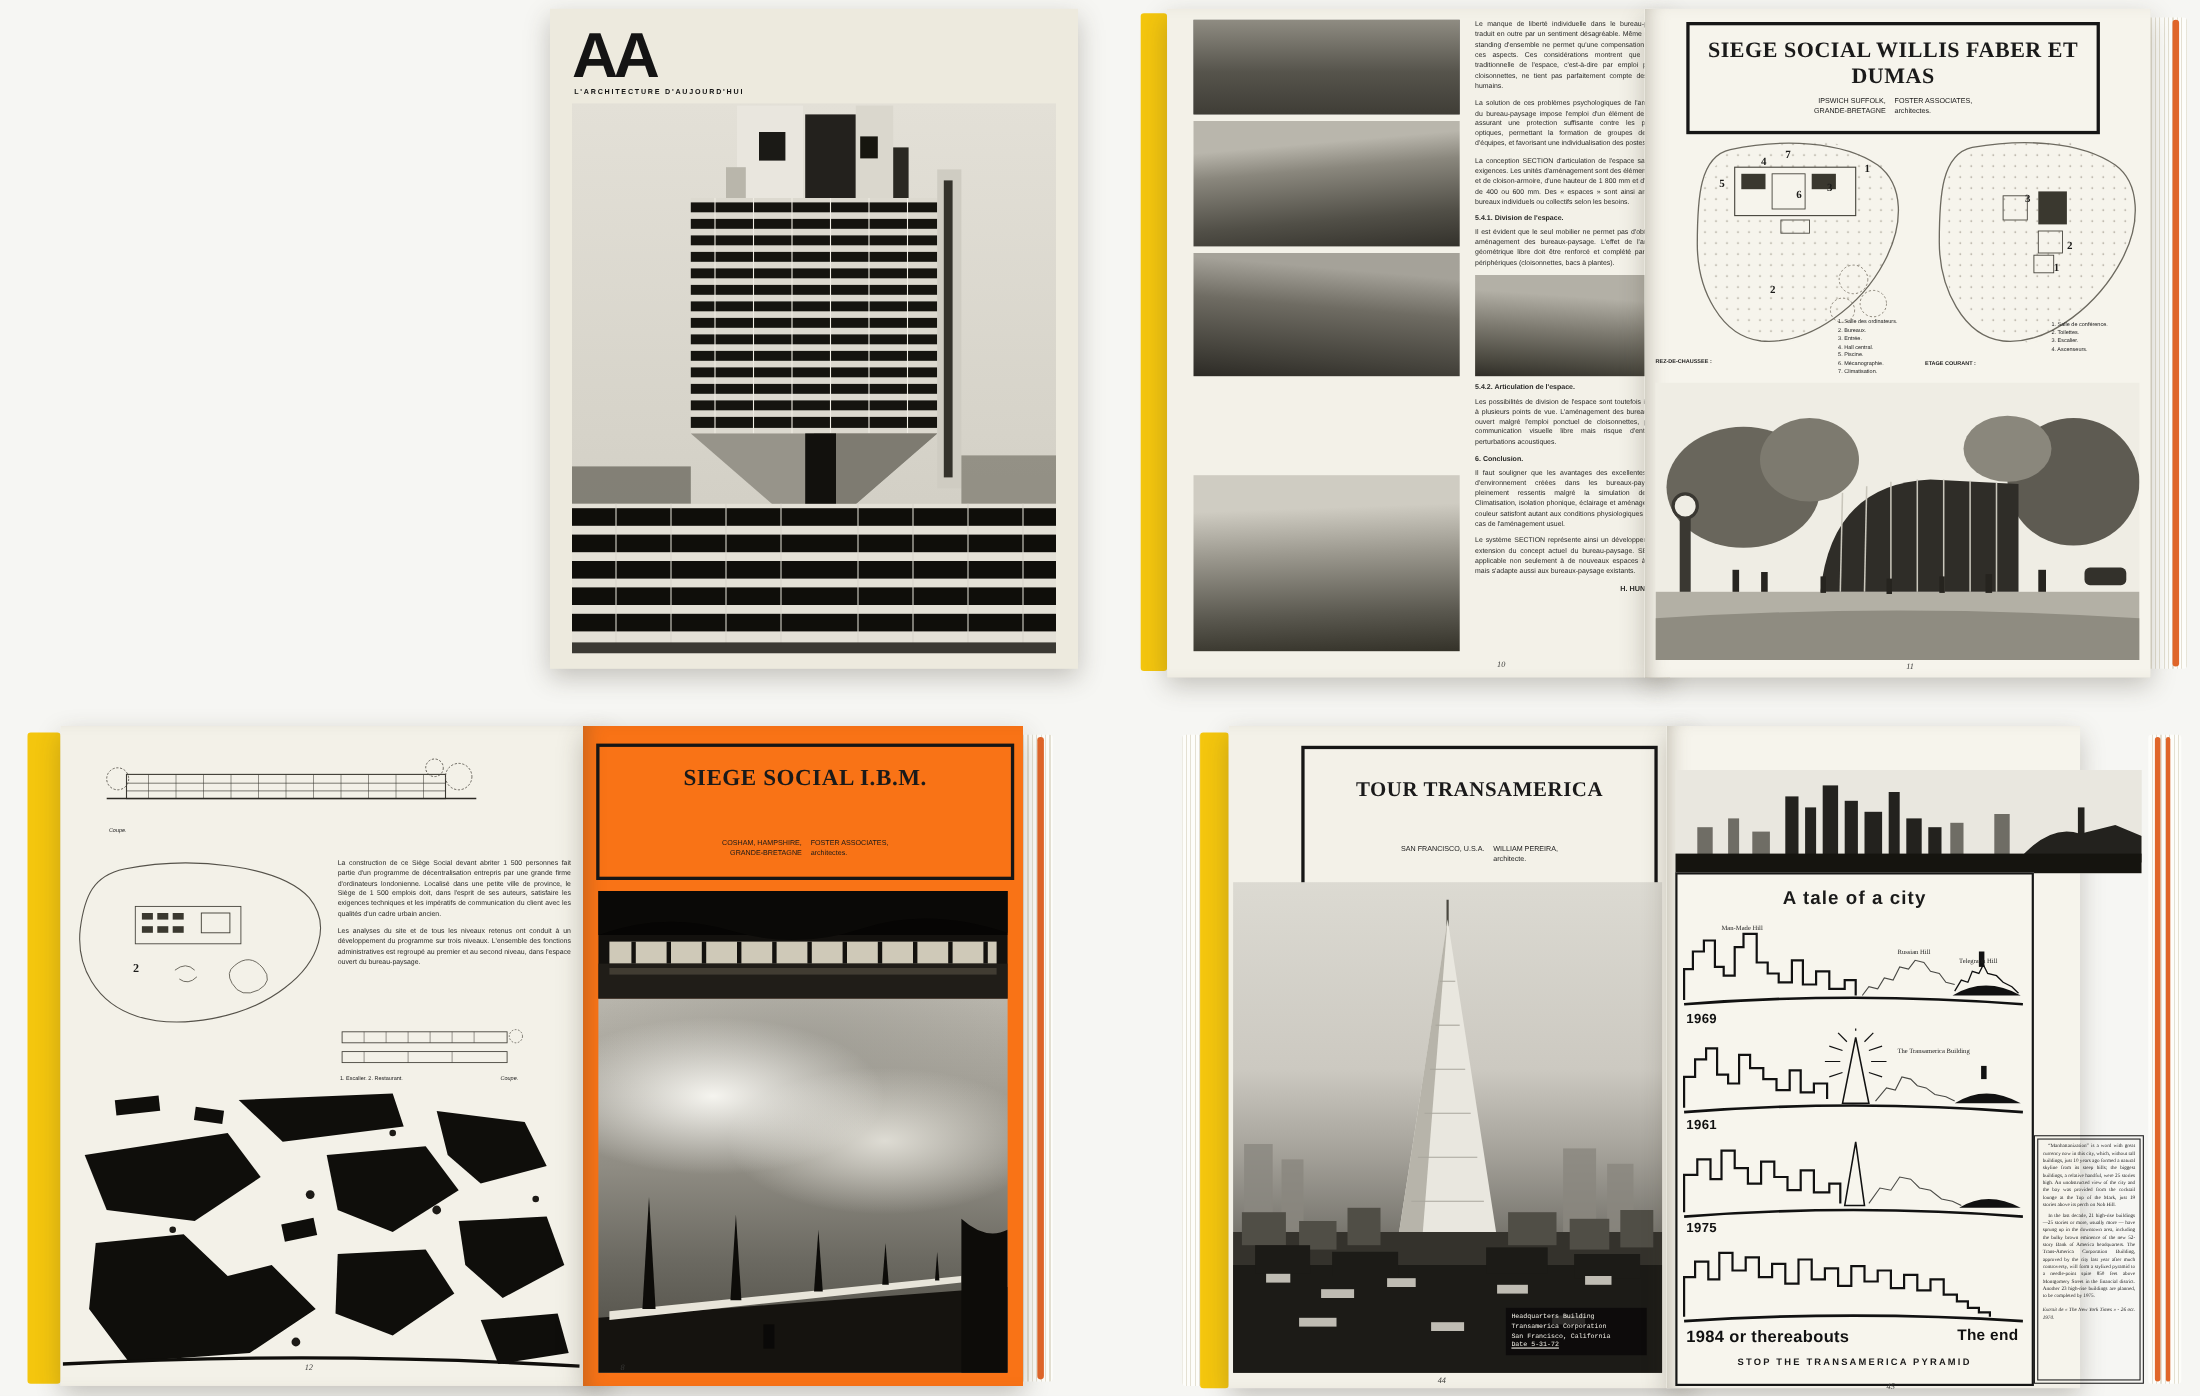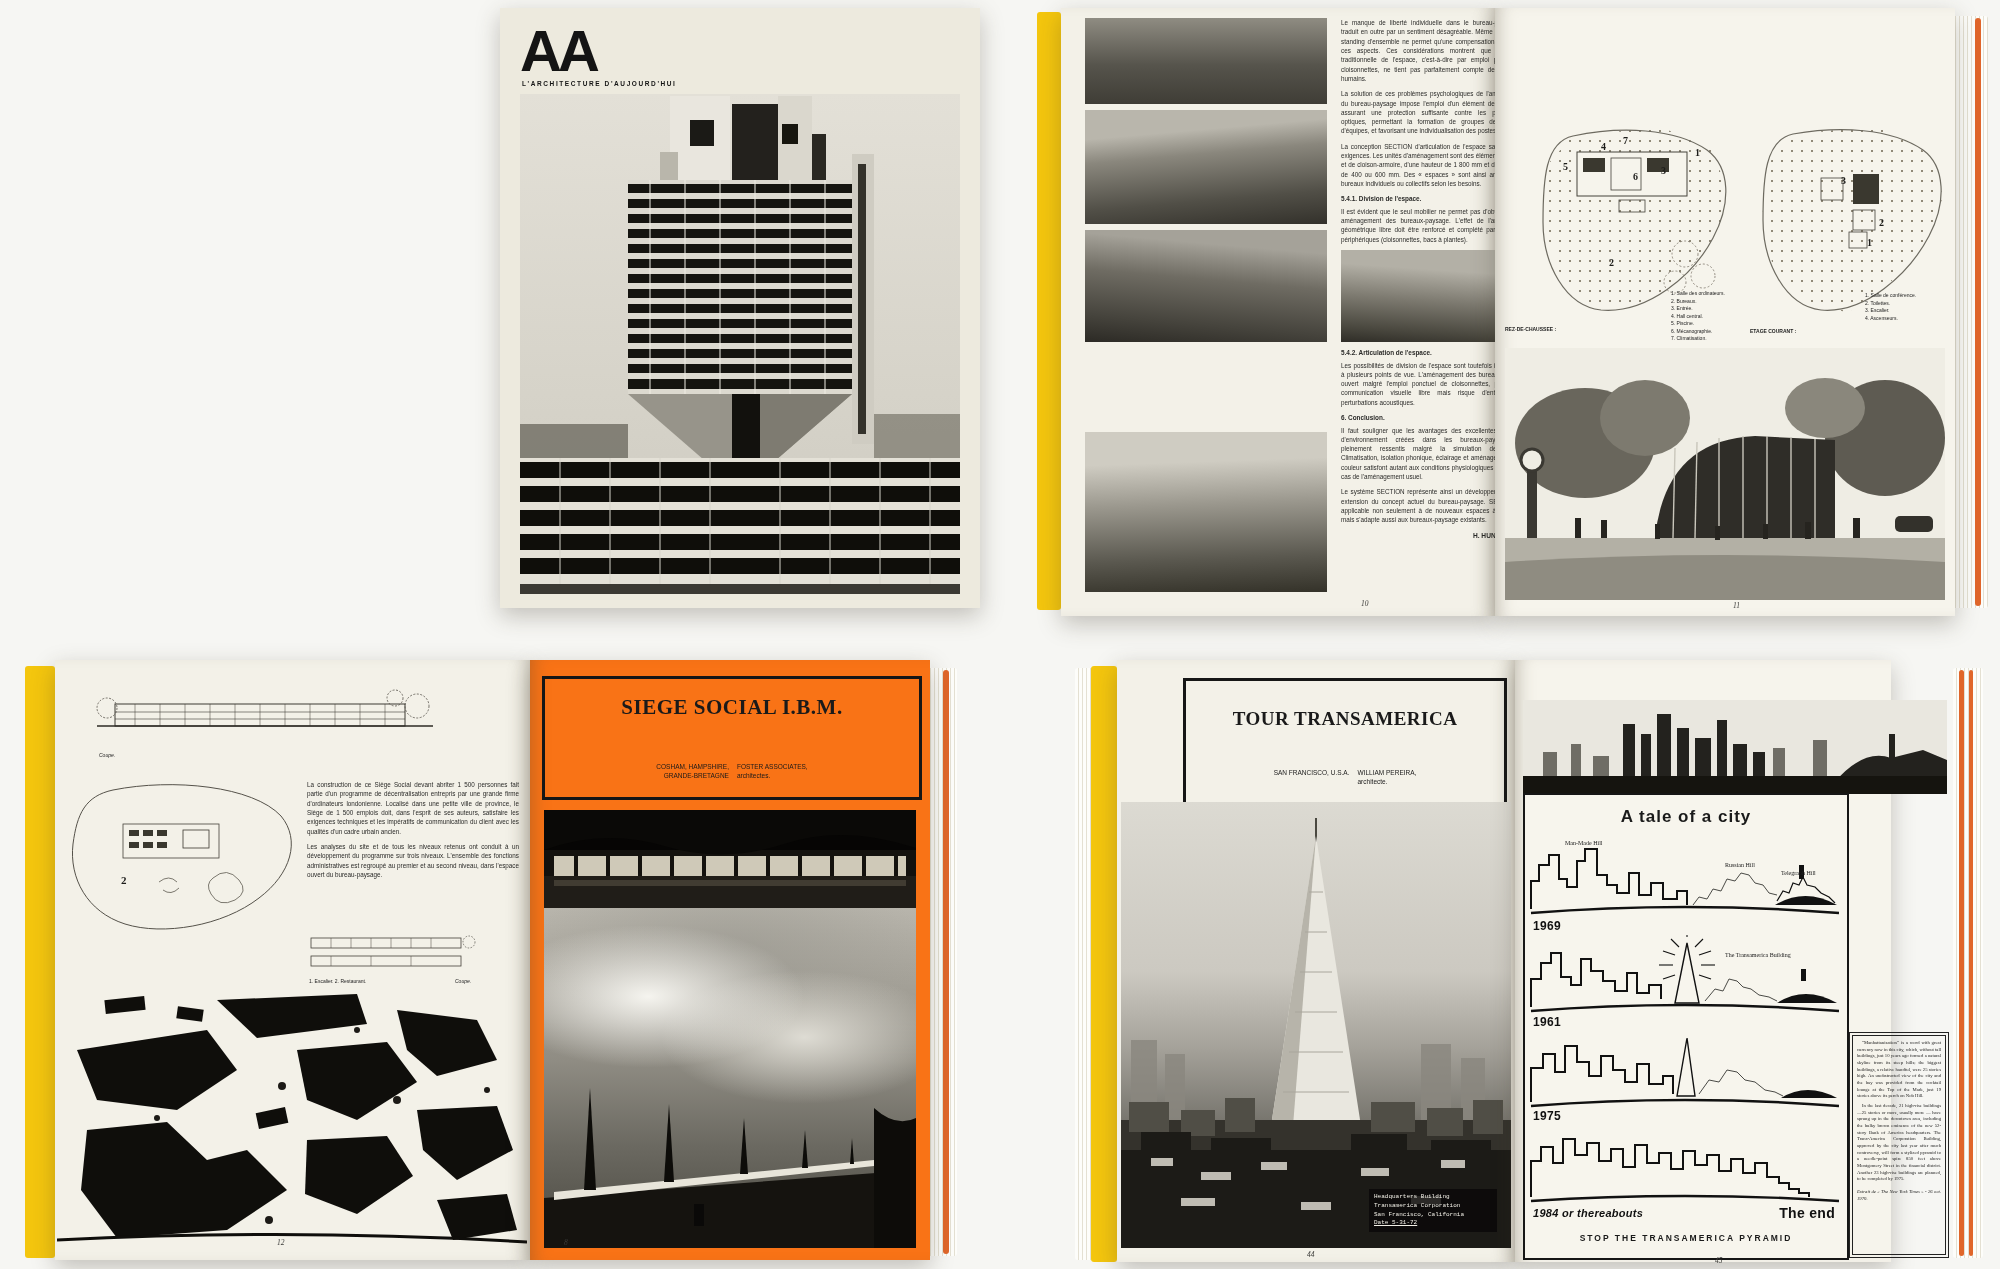--- a/index.html
+++ b/index.html
@@ -1,21 +1,21 @@
 <!DOCTYPE html>
 <html><head>
 <meta charset="utf-8">
 <style>
   html,body{margin:0;padding:0;background:#f6f6f3;}
   .canvas{position:relative;width:2000px;height:1269px;background:#f6f6f3;overflow:hidden;
           font-family:"Liberation Sans",sans-serif;color:#1a1a1a;}
   .abs{position:absolute;}
   .book{position:absolute;}
   .page{position:absolute;background:#f3f1e8;box-shadow:0 8px 22px rgba(60,55,40,.28);}
-  .page.inner-l{box-shadow:inset -14px 0 18px -12px rgba(80,70,50,.35), 0 8px 22px rgba(60,55,40,.28);}
+  .page.inner-l{box-shadow:inset -14px 0 18px -12px rgba(80,70,50,.35), 0 8px 22px rgba(60,55,40,.28);padding-left:23px;}
   .page.inner-r{box-shadow:inset 14px 0 18px -12px rgba(80,70,50,.35), 0 8px 22px rgba(60,55,40,.28);}
   .edge{position:absolute;border-radius:3px;}
   .yellow{background:#f4c60e;}
   .orange{background:#e0662a;}
   .white-stack{background:repeating-linear-gradient(90deg,#fdfdfa 0 3px,#e4e0d2 3px 4px);}
   .titlebox{position:absolute;border:3px solid #161616;background:transparent;text-align:center;}
   .title-serif{font-family:"Liberation Serif","DejaVu Serif",serif;font-weight:bold;letter-spacing:.5px;}
   .subcols{position:absolute;left:0;right:0;display:flex;justify-content:center;gap:8px;font-size:6.5px;line-height:1.35;}
   .subcols .r{text-align:right;} .subcols .l{text-align:left;}
   .bodytxt{font-size:6.3px;line-height:1.48;text-align:justify;color:#2a2a28;}
@@ -137,20 +137,29 @@
         <p>Les possibilités de division de l'espace sont toutefois insuffisantes à plusieurs points de vue. L'aménagement des bureaux-paysage, ouvert malgré l'emploi ponctuel de cloisonnettes, permet une communication visuelle libre mais risque d'entraîner des perturbations acoustiques.</p>
         <h5>6. Conclusion.</h5>
         <p>Il faut souligner que les avantages des excellentes conditions d'environnement créées dans les bureaux-paysage sont pleinement ressentis malgré la simulation de bureaux. Climatisation, isolation phonique, éclairage et aménagement par la couleur satisfont autant aux conditions physiologiques que dans le cas de l'aménagement usuel.</p>
         <p>Le système SECTION représente ainsi un développement et une extension du concept actuel du bureau-paysage. SECTION est applicable non seulement à de nouveaux espaces à aménager, mais s'adapte aussi aux bureaux-paysage existants.</p>
         <div style="text-align:right;font-weight:bold;font-size:6.6px;">H. HUNGENBERG</div>
       </div>
       <div class="pagenum" style="left:300px;top:591px;">10</div>
     </div>
 
     <div class="page inner-r" style="left:458px;top:0;width:460px;height:608px;background:#f6f4ec;">
+      <div class="titlebox" style="left:38px;top:12px;width:370px;height:96px;">
+        <div class="title-serif" style="margin-top:12px;font-size:20px;">SIEGE SOCIAL WILLIS FABER ET DUMAS</div>
+        <div class="subcols" style="top:66px;">
+          <span class="r">
+            <span>IPSWICH SUFFOLK,</span><br><span>GRANDE-BRETAGNE</span></span>
+          <span class="l">
+            <span>FOSTER ASSOCIATES,</span><br><span>architectes.</span></span>
+        </div>
+      </div>
 
       <div class="dots" style="left:40px;top:118px;width:200px;height:196px;clip-path:polygon(18% 6%,62% 0%,88% 12%,97% 34%,90% 58%,72% 78%,50% 94%,28% 92%,10% 72%,4% 46%,6% 20%);"></div>
       <svg class="abs" style="left:40px;top:118px;" width="200" height="196" viewBox="0 0 200 196">
         <path d="M38,10 C85,0 140,2 172,24 C196,42 196,78 178,112 C158,150 112,188 66,184 C30,180 8,138 8,96 C8,54 10,16 38,10 Z" fill="none" stroke="#6d6a60" stroke-width="1.2"></path>
         <rect x="42" y="26" width="110" height="44" fill="#f6f4ec" stroke="#44423a" stroke-width="1"></rect>
         <rect x="48" y="32" width="22" height="14" fill="#3a382f"></rect>
         <rect x="76" y="32" width="30" height="32" fill="none" stroke="#44423a" stroke-width=".8"></rect>
         <rect x="112" y="32" width="22" height="14" fill="#3a382f"></rect>
         <rect x="84" y="74" width="26" height="12" fill="none" stroke="#44423a" stroke-width=".8"></rect>
         <g stroke="#7b7468" fill="none" stroke-width=".8" stroke-dasharray="2 2">
@@ -538,21 +547,21 @@
           <polygon points="148,64 158,6 166,64" fill="#f7f5ed" stroke="#111" stroke-width="1.4"></polygon>
           <path d="M170,62 L180,48 190,50 198,38 208,40 216,48 226,50 236,58 246,60 254,64" fill="none" stroke="#4a4a46" stroke-width="1"></path>
           <path d="M252,66 Q278,50 308,66 Z" fill="#111"></path>
         </svg>
         <div class="yearlab" style="left:8px;top:314px;">1975</div>
 
         <svg class="abs" style="left:4px;top:332px;" width="312" height="80" viewBox="0 0 312 80">
           <path d="M2,74 Q156,64 310,74" fill="none" stroke="#111" stroke-width="2.4"></path>
           <path d="M2,70 L2,34 12,34 12,20 24,20 24,36 34,36 34,12 46,12 46,28 58,28 58,16 70,16 70,34 82,34 82,22 94,22 94,40 106,40 106,18 118,18 118,36 130,36 130,26 142,26 142,42 154,42 154,24 166,24 166,38 178,38 178,28 190,28 190,44 202,44 202,32 214,32 214,46 226,46 226,36 238,36 238,50 250,50 250,56 260,56 260,62 270,62 270,66 280,66 280,70" fill="none" stroke="#111" stroke-width="2"></path>
         </svg>
-        <div class="yearlab" style="left:8px;top:412px;font-size:11px;font-style:italic;">1984 or thereabouts</div>
+        <div class="yearlab" style="left:8px;top:412px;font-size:15px;">1984 or thereabouts</div>
         <div class="yearlab" style="right:12px;top:410px;font-size:14px;">The end</div>
         <div class="abs" style="left:0;right:0;top:438px;text-align:center;font-weight:bold;font-size:8.5px;letter-spacing:2px;">STOP  THE  TRANSAMERICA  PYRAMID</div>
       </div>
 
       <div class="abs" style="left:334px;top:372px;width:98px;height:224px;border:1.5px solid #222;">
         <div style="position:absolute;inset:2px;border:.5px solid #222;padding:4px 4px;font-family:'Liberation Serif',serif;font-size:4.7px;line-height:1.42;text-align:justify;color:#222;">
           <p style="margin:0 0 3px 0;text-indent:5px;">“Manhattanization” is a word with great currency now in this city, which, without tall buildings, just 10 years ago formed a natural skyline from its steep hills; the biggest buildings, a relative handful, were 25 stories high. An unobstructed view of the city and the bay was provided from the cocktail lounge at the Top of the Mark, just 19 stories above its perch on Nob Hill.</p>
           <p style="margin:0;text-indent:5px;">In the last decade, 21 high-rise buildings—25 stories or more, usually more — have sprung up in the downtown area, including the bulky brown eminence of the new 52-story Bank of America headquarters. The Trans-America Corporation Building, approved by the city last year after much controversy, will form a stylized pyramid to a needle-point spire 850 feet above Montgomery Street in the financial district. Another 23 high-rise buildings are planned, to be completed by 1975.</p>
           <p style="margin:6px 0 0 0;font-style:italic;">Extrait de « The New York Times » - 26 oct. 1970.</p>
         </div>

